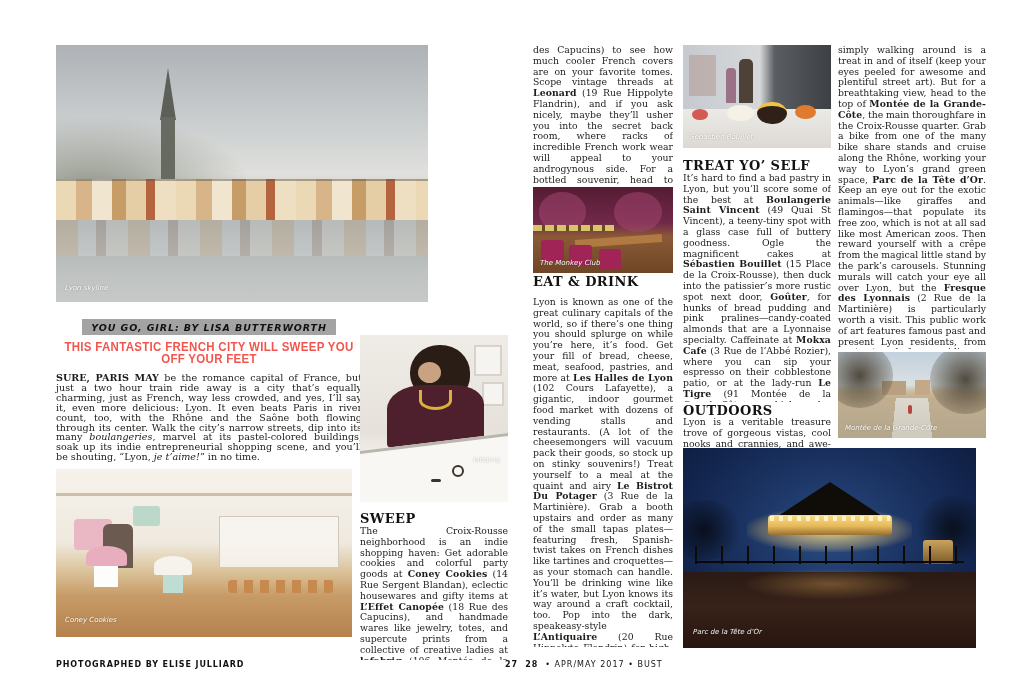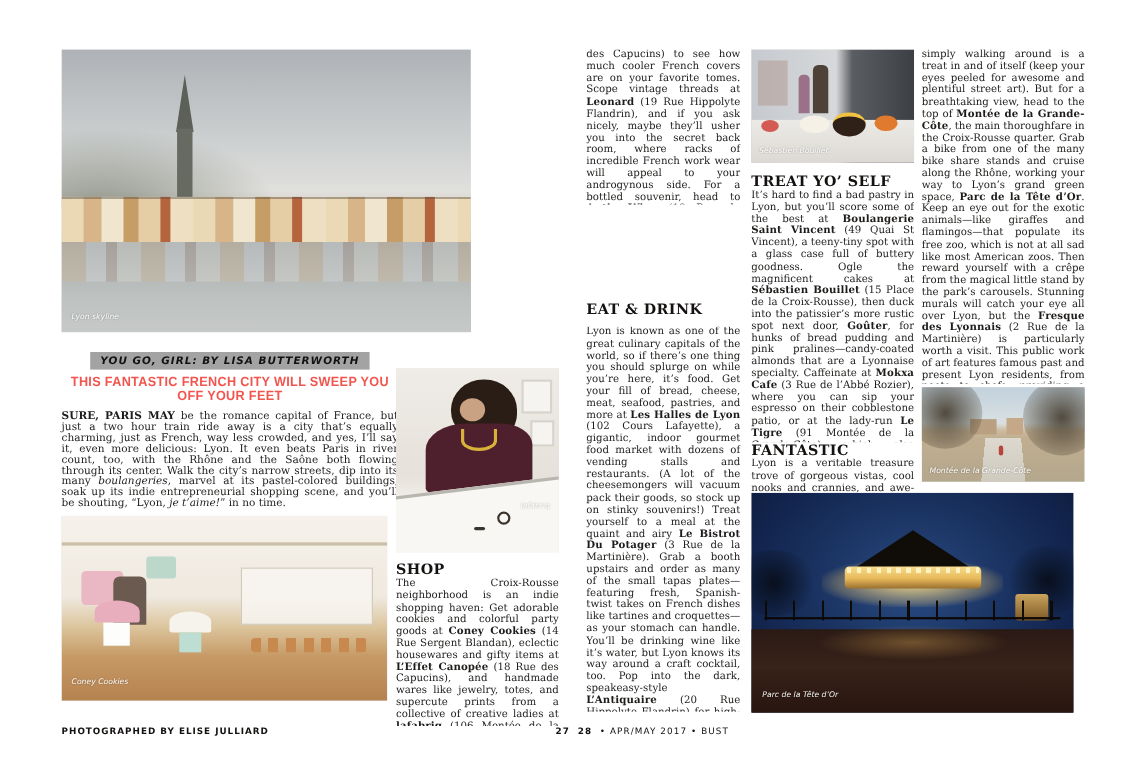--- a/index.html
+++ b/index.html
@@ -158,46 +158,57 @@
     <div class="shape cc-person"></div>
     <div class="shape cc-case"></div>
     <div class="shape cc-cake" style="left:10%;top:46%;width:14%;height:12%;background:#e9aebd;"></div>
     <div class="shape cc-standbase" style="left:13%;top:58%;width:8%;height:12%;"></div>
     <div class="shape cc-cake" style="left:33%;top:52%;width:13%;height:11%;background:#f6f3ec;"></div>
     <div class="shape cc-standbase" style="left:36%;top:63%;width:7%;height:11%;background:#bfded3;"></div>
     <div class="shape cc-dots"></div>
     <span class="caption" style="left:9px;bottom:13px;">Coney Cookies</span>
   </div>
 
-  <div class="abs section-head" style="left:360px;top:511px;">SHOP</div>
+  <div class="abs section-head" style="left:360px;top:511px;">SWEEP</div>
   <div class="abs bodytext" style="left:360px;top:526px;width:148px;height:134px;">The Croix-Rousse neighborhood is an indie shopping haven: Get adorable cookies and colorful party goods at <b>Coney Cookies</b> (14 Rue Sergent Blandan), eclectic housewares and gifty items at <b>L’Effet Canopée</b> (18 Rue des Capucins), and handmade wares like jewelry, totes, and supercute prints from a collective of creative ladies at <b>lafabriq</b> (106 Montée de la Grande-Côte). Then dip into indie bookstore  (18 Rue</div>
 
   <div class="abs bodytext" style="left:533px;top:45px;width:140px;height:141px;">des Capucins) to see how much cooler French covers are on your favorite tomes. Scope vintage threads at <b>Leonard</b> (19 Rue Hippolyte Flandrin), and if you ask nicely, maybe they’ll usher you into the secret back room, where racks of incredible French work wear will appeal to your androgynous side. For a bottled souvenir, head to <b>Antic Wine</b> (18 Rue du Bœuf)—simply rummaging through the dusty crates in the tiny shop’s cellar is half the fun.</div>
 
+  <div class="photo" style="left:533px;top:187px;width:140px;height:86px;">
+    <div class="mc-bg shape"></div>
+    <div class="shape mc-arch" style="left:4%;"></div>
+    <div class="shape mc-arch" style="left:58%;"></div>
+    <div class="shape mc-shelf"></div>
+    <div class="shape mc-table"></div>
+    <div class="shape mc-chair" style="left:6%;top:62%;"></div>
+    <div class="shape mc-chair" style="left:26%;top:68%;"></div>
+    <div class="shape mc-chair" style="left:47%;top:72%;"></div>
+    <span class="caption" style="left:7px;bottom:6px;">The Monkey Club</span>
+  </div>
 
   <div class="abs section-head" style="left:533px;top:274px;">EAT &amp; DRINK</div>
   <div class="abs bodytext" style="left:533px;top:297px;width:140px;height:350px;">Lyon is known as one of the great culinary capitals of the world, so if there’s one thing you should splurge on while you’re here, it’s food. Get your fill of bread, cheese, meat, seafood, pastries, and more at <b>Les Halles de Lyon</b> (102 Cours Lafayette), a gigantic, indoor gourmet food market with dozens of vending stalls and restaurants. (A lot of the cheesemongers will vacuum pack their goods, so stock up on stinky souvenirs!) Treat yourself to a meal at the quaint and airy <b>Le Bistrot Du Potager</b> (3 Rue de la Martinière). Grab a booth upstairs and order as many of the small tapas plates—featuring fresh, Spanish-twist takes on French dishes like tartines and croquettes—as your stomach can handle. You’ll be drinking wine like it’s water, but Lyon knows its way around a craft cocktail, too. Pop into the dark, speakeasy-style <b>L’Antiquaire</b> (20 Rue Hippolyte Flandrin) for high-end versions of low-end classics (including the best White Russian that will ever hit your lips). For a bit more swank, hit  (19 Place Tolozan). This laid-back bar feels like a trip back in time with its leather banquettes, vintage bric-a-brac, and deep jewel-toned décor, and the A+ cocktails are like tasty sips of history.</div>
 
   <div class="photo" style="left:683px;top:45px;width:148px;height:103px;">
     <div class="sb-bg shape"></div>
     <div class="shape sb-street"></div>
     <div class="shape sb-person2"></div>
     <div class="shape sb-person1"></div>
     <div class="shape sb-counter"></div>
     <div class="shape sb-cake" style="left:30%;top:58%;width:18%;height:16%;background:#f6f1e6;"></div>
     <div class="shape sb-cake" style="left:50%;top:55%;width:20%;height:18%;background:#2f2118;border-top:4px solid #f2c243;"></div>
     <div class="shape sb-cake" style="left:76%;top:58%;width:14%;height:14%;background:#e07a2e;"></div>
     <div class="shape sb-cake" style="left:6%;top:62%;width:11%;height:11%;background:#d45a54;"></div>
     <span class="caption" style="left:7px;bottom:7px;">Sébastien Bouillet</span>
   </div>
 
   <div class="abs section-head" style="left:683px;top:158px;">TREAT YO’ SELF</div>
   <div class="abs bodytext" style="left:683px;top:173px;width:148px;height:229px;">It’s hard to find a bad pastry in Lyon, but you’ll score some of the best at <b>Boulangerie Saint Vincent</b> (49 Quai St Vincent), a teeny-tiny spot with a glass case full of buttery goodness. Ogle the magnificent cakes at <b>Sébastien Bouillet</b> (15 Place de la Croix-Rousse), then duck into the patissier’s more rustic spot next door, <b>Goûter</b>, for hunks of bread pudding and pink pralines—candy-coated almonds that are a Lyonnaise specialty. Caffeinate at <b>Mokxa Cafe</b> (3 Rue de l’Abbé Rozier), where you can sip your espresso on their cobblestone patio, or at the lady-run <b>Le Tigre</b> (91 Montée de la Grande-Côte), which also serves up the rare gluten-free treat. When you need a carb break, head to  (66 Rue Saint-Jean) for incredibly flavored ice cream from peach and pistachio to chocolate and wine (!).</div>
 
-  <div class="abs section-head" style="left:683px;top:403px;">FANTASTIC</div>
+  <div class="abs section-head" style="left:683px;top:403px;">OUTDOORS</div>
   <div class="abs bodytext" style="left:683px;top:417px;width:148px;height:33px;">Lyon is a veritable treasure trove of gorgeous vistas, cool nooks and crannies, and awe-inspiring architecture, so</div>
 
   <div class="photo" style="left:683px;top:448px;width:293px;height:200px;">
     <div class="ca-bg shape"></div>
     <div class="shape ca-treeL"></div>
     <div class="shape ca-treeR"></div>
     <div class="shape ca-glow"></div>
     <div class="shape ca-dome"></div>
     <div class="shape ca-band"></div>
     <div class="shape ca-lights"></div>

